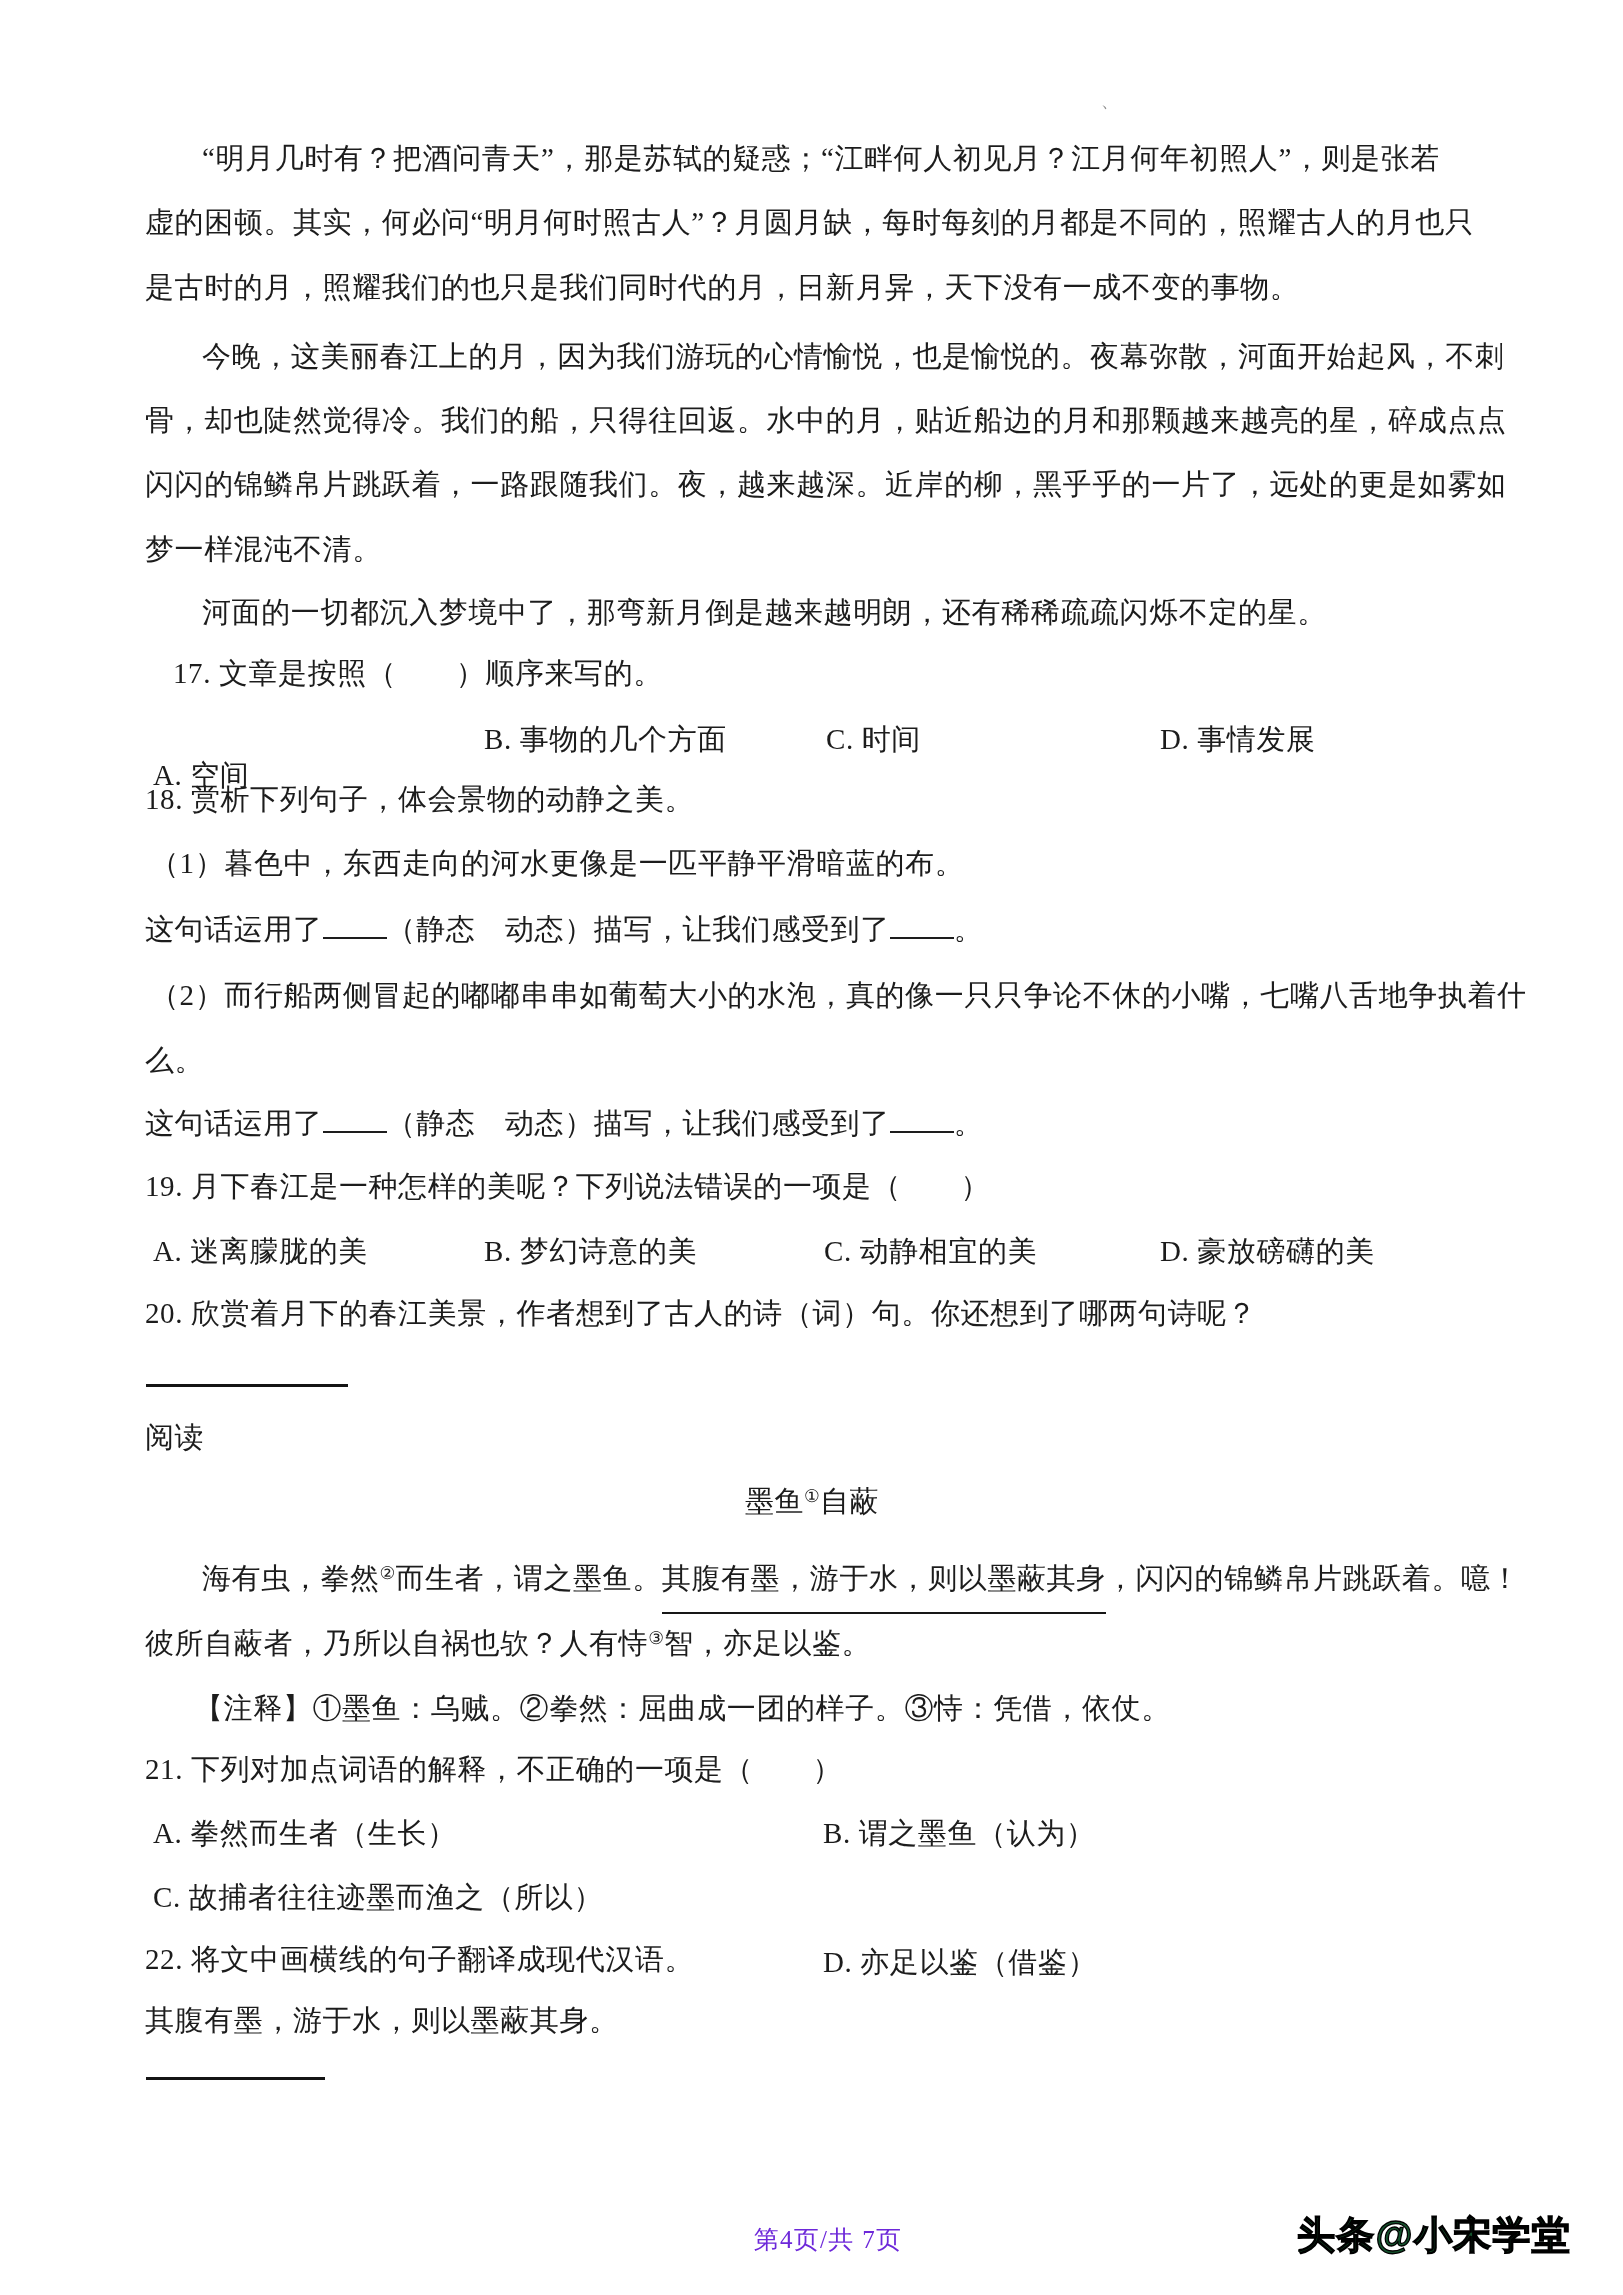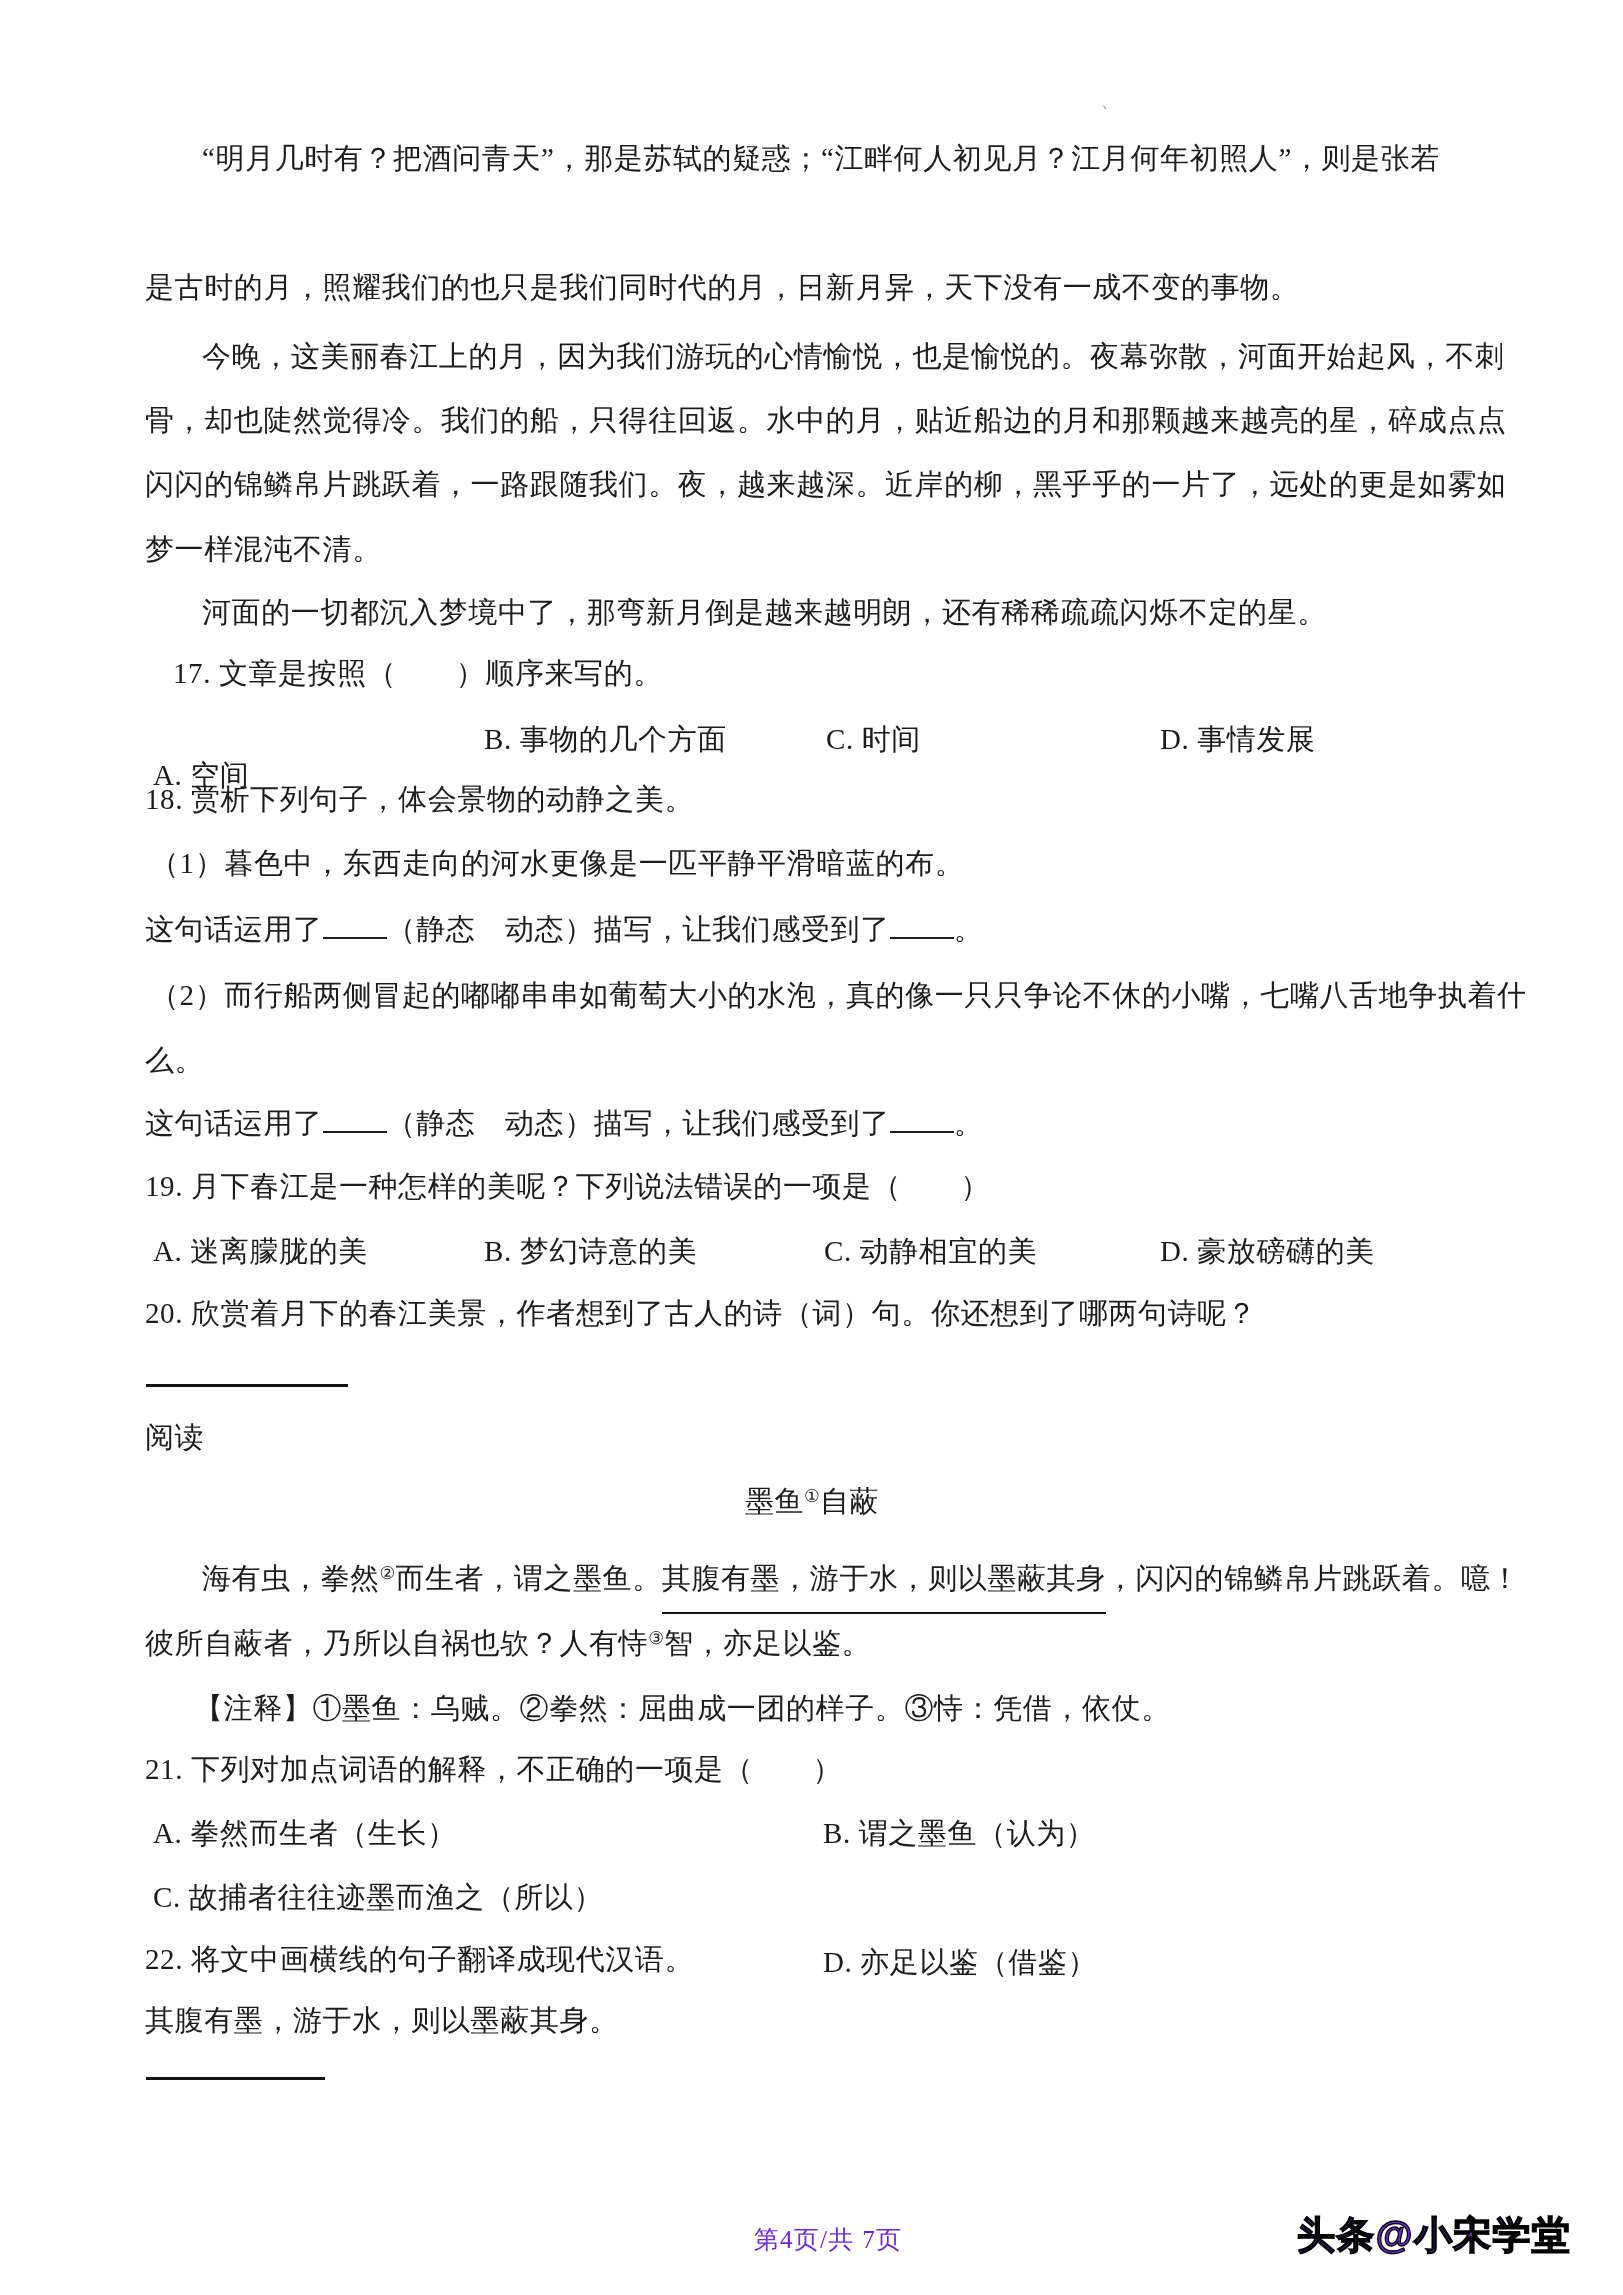--- a/index.html
+++ b/index.html
@@ -52,37 +52,38 @@
   .footer{
     position:absolute;top:2223px;left:16px;width:100%;
     text-align:center;font-size:25px;letter-spacing:1.3px;color:#6d28d9;
   }
   .watermark{
     position:absolute;top:2210px;left:1297px;
     font-family:"Liberation Sans", sans-serif;
     font-weight:900;
     font-size:38px;
     letter-spacing:1.3px;
-    color:#6d28d9;
+    color:#14532d;
     -webkit-text-stroke:1.3px #000;
     white-space:nowrap;
   }
   .stray{
     position:absolute;top:89px;left:1101px;
     color:#8f8f8f;font-size:17.6px;
   }
 </style>
 </head>
 <body>
 
 <div class="page">
 
   <span class="stray">、</span>
 
   <div class="line" style="top:140px;left:202px;text-align:center;">“明月几时有？把酒问青天”，那是苏轼的疑惑；“江畔何人初见月？江月何年初照人”，则是张若</div>
+  <div class="line" style="top:204px;left:145px;">虚的困顿。其实，何必问“明月何时照古人”？月圆月缺，每时每刻的月都是不同的，照耀古人的月也只</div>
   <div class="line" style="top:269px;left:145px;"><span>是古时的月，照耀我们的也只是我们同时代的月，</span><span class="dotchar">日</span><span class="dotchar">新</span><span class="dotchar">月</span><span class="dotchar">异</span><span>，天下没有一成不变的事物。</span></div>
 
   <div class="line" style="top:338px;left:202px;">今晚，这美丽春江上的月，因为我们游玩的心情愉悦，也是愉悦的。夜幕弥散，河面开始起风，不刺</div>
   <div class="line" style="top:402px;left:145px;text-align:center;">骨，却也陡然觉得冷。我们的船，只得往回返。水中的月，贴近船边的月和那颗越来越亮的星，碎成点点</div>
   <div class="line" style="top:466px;left:145px;">闪闪的锦鳞帛片跳跃着，一路跟随我们。夜，越来越深。近岸的柳，黑乎乎的一片了，远处的更是如雾如</div>
   <div class="line" style="top:531px;left:145px;">梦一样混沌不清。</div>
 
   <div class="line" style="top:594px;left:202px;">河面的一切都沉入梦境中了，那弯新月倒是越来越明朗，还有稀稀疏疏闪烁不定的星。</div>
 
   <div class="line" style="top:655px;left:145px;margin-left:28px;">17. 文章是按照（　　）顺序来写的。</div>

